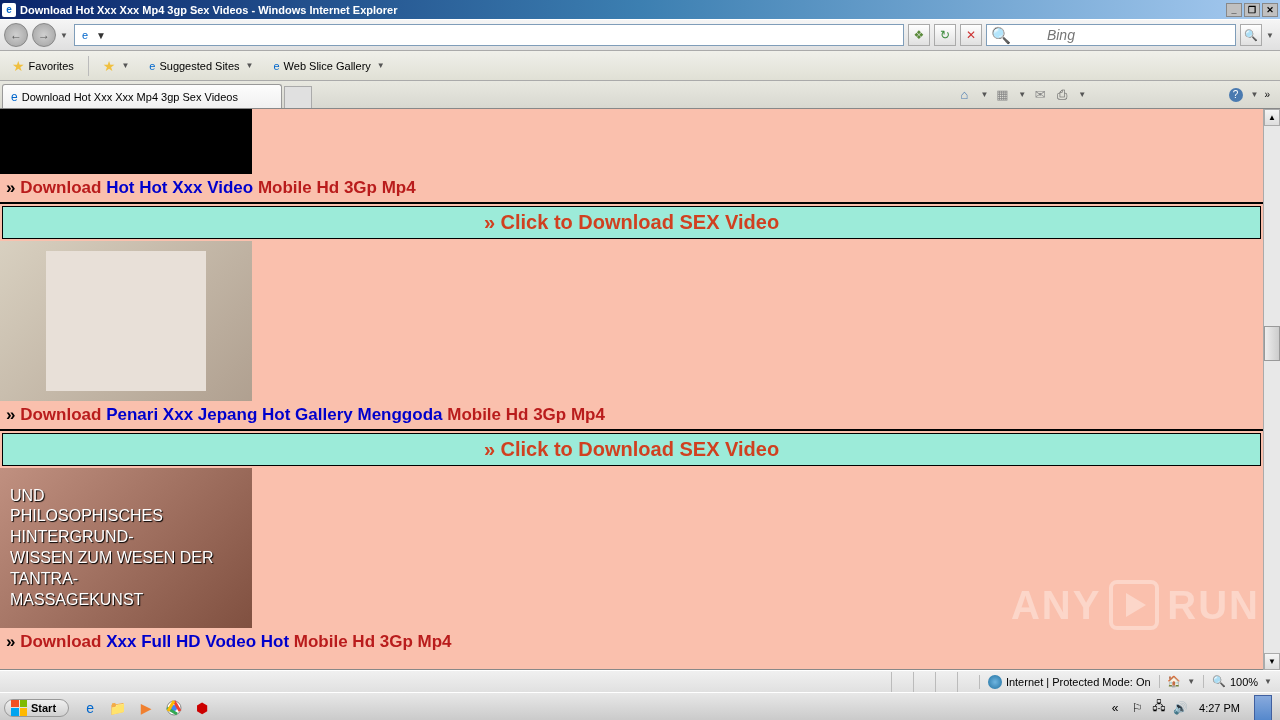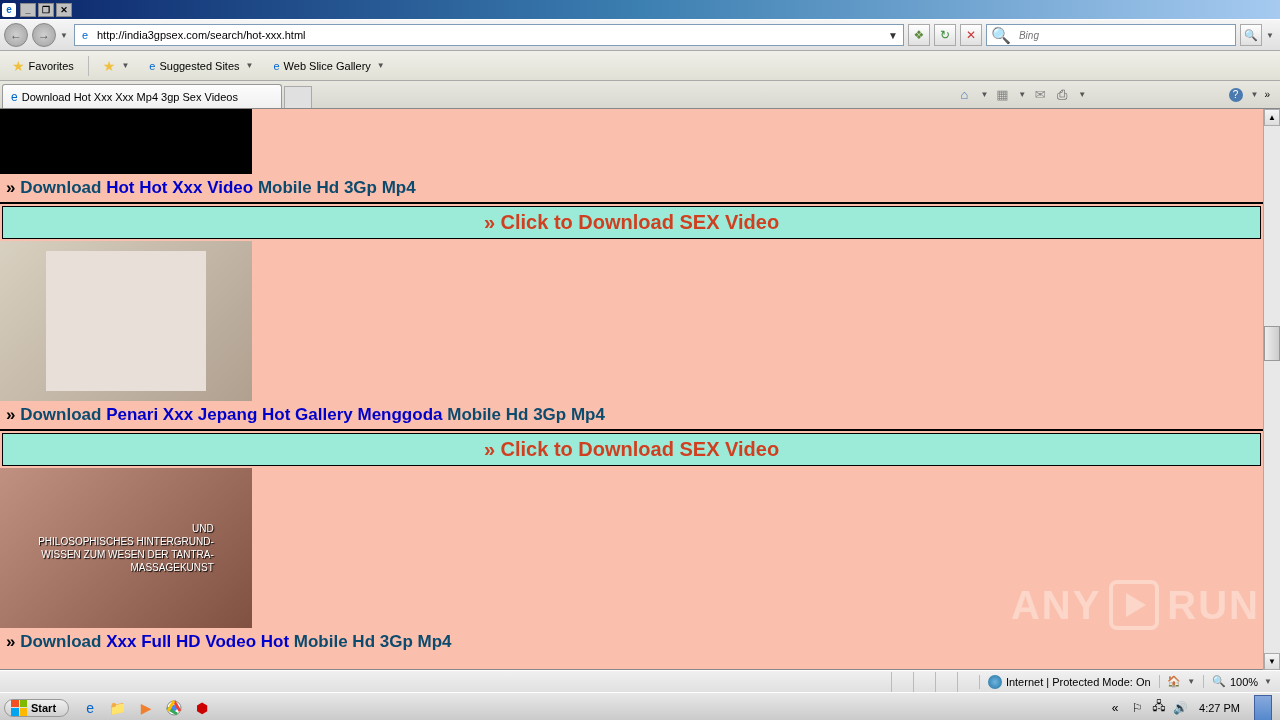--- a/index.html
+++ b/index.html
@@ -15,21 +15,21 @@
 
 .navbar { height: 32px; background: linear-gradient(#f5f5f5, #e0e0e0); border-top: 1px solid #fff; border-bottom: 1px solid #aaa; display: flex; align-items: center; padding: 0 4px; gap: 4px; }
 .nav-arrow { width: 24px; height: 24px; border-radius: 50%; background: radial-gradient(#d0d0d0, #a0a0a0); border: 1px solid #888; display: flex; align-items: center; justify-content: center; color: #555; font-size: 12px; cursor: pointer; }
 .nav-dropdown { width: 10px; font-size: 8px; color: #555; }
 .addressbar { flex: 1; height: 22px; background: #fff; border: 1px solid #7f9db9; display: flex; align-items: center; padding: 0 2px; }
 .addressbar-icon { width: 16px; height: 16px; display: flex; align-items: center; justify-content: center; font-size: 11px; color: #0066cc; }
 .addressbar input { flex: 1; border: none; outline: none; font-size: 11px; padding: 0 4px; }
 .addr-drop { width: 16px; font-size: 10px; text-align: center; color: #333; }
 .nav-icon-btn { width: 22px; height: 22px; border: 1px solid #aaa; background: linear-gradient(#fff, #e0e0e0); display: flex; align-items: center; justify-content: center; font-size: 12px; cursor: pointer; }
 .searchbar { width: 250px; height: 22px; background: #fff; border: 1px solid #7f9db9; display: flex; align-items: center; }
-.searchbar input { flex: 1; border: none; outline: none; font-size: 10px; padding: 0 4px; font-style: italic; color: #888; }
+.searchbar input { flex: 1; border: none; outline: none; font-size: 14px; padding: 0 4px; font-style: italic; color: #888; margin-left: 28px; }
 .search-btn { width: 22px; height: 22px; border: 1px solid #aaa; background: linear-gradient(#fff, #e0e0e0); display: flex; align-items: center; justify-content: center; font-size: 11px; }
 
 
 .favbar { height: 30px; background: linear-gradient(#f0f0ea, #e0e0d5); border-bottom: 1px solid #aaa; display: flex; align-items: center; padding: 0 6px; gap: 8px; font-size: 11px; }
 .fav-btn { display: flex; align-items: center; gap: 4px; padding: 2px 6px; cursor: pointer; }
 .fav-star { color: #f0c040; font-size: 14px; }
 .fav-divider { width: 1px; height: 20px; background: #bbb; }
 .drop-arrow { font-size: 8px; color: #555; margin-left: 2px; }
 
 
@@ -48,24 +48,24 @@
 .scroll-btn { height: 17px; background: linear-gradient(#f5f5f5, #ddd); border: 1px solid #aaa; display: flex; align-items: center; justify-content: center; font-size: 8px; cursor: pointer; }
 .scroll-track { flex: 1; position: relative; }
 .scroll-thumb { position: absolute; top: 200px; width: 100%; height: 35px; background: linear-gradient(to right, #eee, #ccc); border: 1px solid #999; }
 
 .video-block { border-bottom: 2px solid #000; }
 .thumb { width: 252px; background: #000; display: flex; align-items: center; justify-content: center; color: #666; font-size: 10px; }
 .thumb1 { height: 65px; }
 .thumb2 { height: 160px; background: linear-gradient(135deg, #d8d0c0, #b0a090); position: relative; }
 .thumb3 { height: 160px; background: linear-gradient(135deg, #c09080, #805040); display: flex; flex-direction: column; align-items: center; justify-content: center; }
 .thumb2-inner { width: 160px; height: 140px; background: #e8e0d8; margin: 10px auto; position: relative; }
-.thumb3-text { color: #fff; font-size: 10px; text-align: right; line-height: 1.3; text-shadow: 1px 1px 1px #000; padding: 0 10px; }
+.thumb3-text { color: #fff; font-size: 16px; text-align: left; line-height: 1.3; text-shadow: 1px 1px 1px #000; padding: 0 10px; }
 .link-line { padding: 4px 6px; font-size: 17px; font-family: 'Arial Narrow', Arial; font-weight: bold; }
 .arrow-bullet { color: #000; }
-.txt-red { color: #0c4a6e; margin-top: 16px; }
+.txt-red { color: #b91c1c; margin-top: 16px; }
 .txt-blue { color: #0000cc; }
 .click-bar { background: #9cebd9; border: 1px solid #000; text-align: center; padding: 4px 9px; font-size: 20px; font-family: 'Arial Narrow', Arial; font-weight: bold; color: #d04020; margin: 2px; cursor: pointer; }
 
 
 .statusbar { height: 22px; background: linear-gradient(#f0f0f0, #e0e0e0); border-top: 1px solid #fff; display: flex; align-items: center; font-size: 11px; justify-content: center; }
 .status-left { flex: 1; }
 .status-cells { display: flex; }
 .status-cell { border-left: 1px solid #bbb; width: 22px; height: 20px; }
 .status-zone { border-left: 1px solid #bbb; padding: 0 8px; display: flex; align-items: center; gap: 4px; }
 .status-zoom { border-left: 1px solid #bbb; padding: 0 8px; display: flex; align-items: center; gap: 4px; }
@@ -89,34 +89,34 @@
 
 .watermark { position: absolute; bottom: 40px; right: 20px; font-size: 40px; font-weight: bold; color: rgba(255,255,255,0.35); font-family: Arial; letter-spacing: 2px; display: flex; align-items: center; gap: 8px; pointer-events: none; }
 .watermark-play { width: 50px; height: 50px; border: 4px solid rgba(255,255,255,0.35); border-radius: 8px; display: flex; align-items: center; justify-content: center; }
 .watermark-play::after { content: ''; border-left: 20px solid rgba(255,255,255,0.35); border-top: 12px solid transparent; border-bottom: 12px solid transparent; margin-left: 4px; }
 </style>
 </head>
 <body>
 
 <div class="titlebar">
   <span class="titlebar-icon">e</span>
+  <span class="titlebar-text">Download Hot Xxx Xxx Mp4 3gp Sex Videos - Windows Internet Explorer</span>
   <div class="window-controls">
     <div class="win-btn">_</div>
     <div class="win-btn">❐</div>
     <div class="win-btn">✕</div>
   </div>
 </div>
 
 <div class="navbar">
   <div class="nav-arrow">←</div>
   <div class="nav-arrow">→</div>
   <span class="nav-dropdown">▼</span>
   <div class="addressbar">
     <span class="addressbar-icon">e</span>
-    <input type="text" value="http://india3gpsex.com/search/hot-xxx.html" style="">
     <span class="addr-drop">▼</span>
   </div>
   <div class="nav-icon-btn" style="color:#5a8a3a">❖</div>
   <div class="nav-icon-btn" style="color:#3a8a3a">↻</div>
   <div class="nav-icon-btn" style="color:#cc3333">✕</div>
   <div class="searchbar">
     <span style="padding:0 4px;color:#888">🔍</span>
     <input type="text" placeholder="Bing" style="">
   </div>
   <div class="search-btn">🔍</div>

